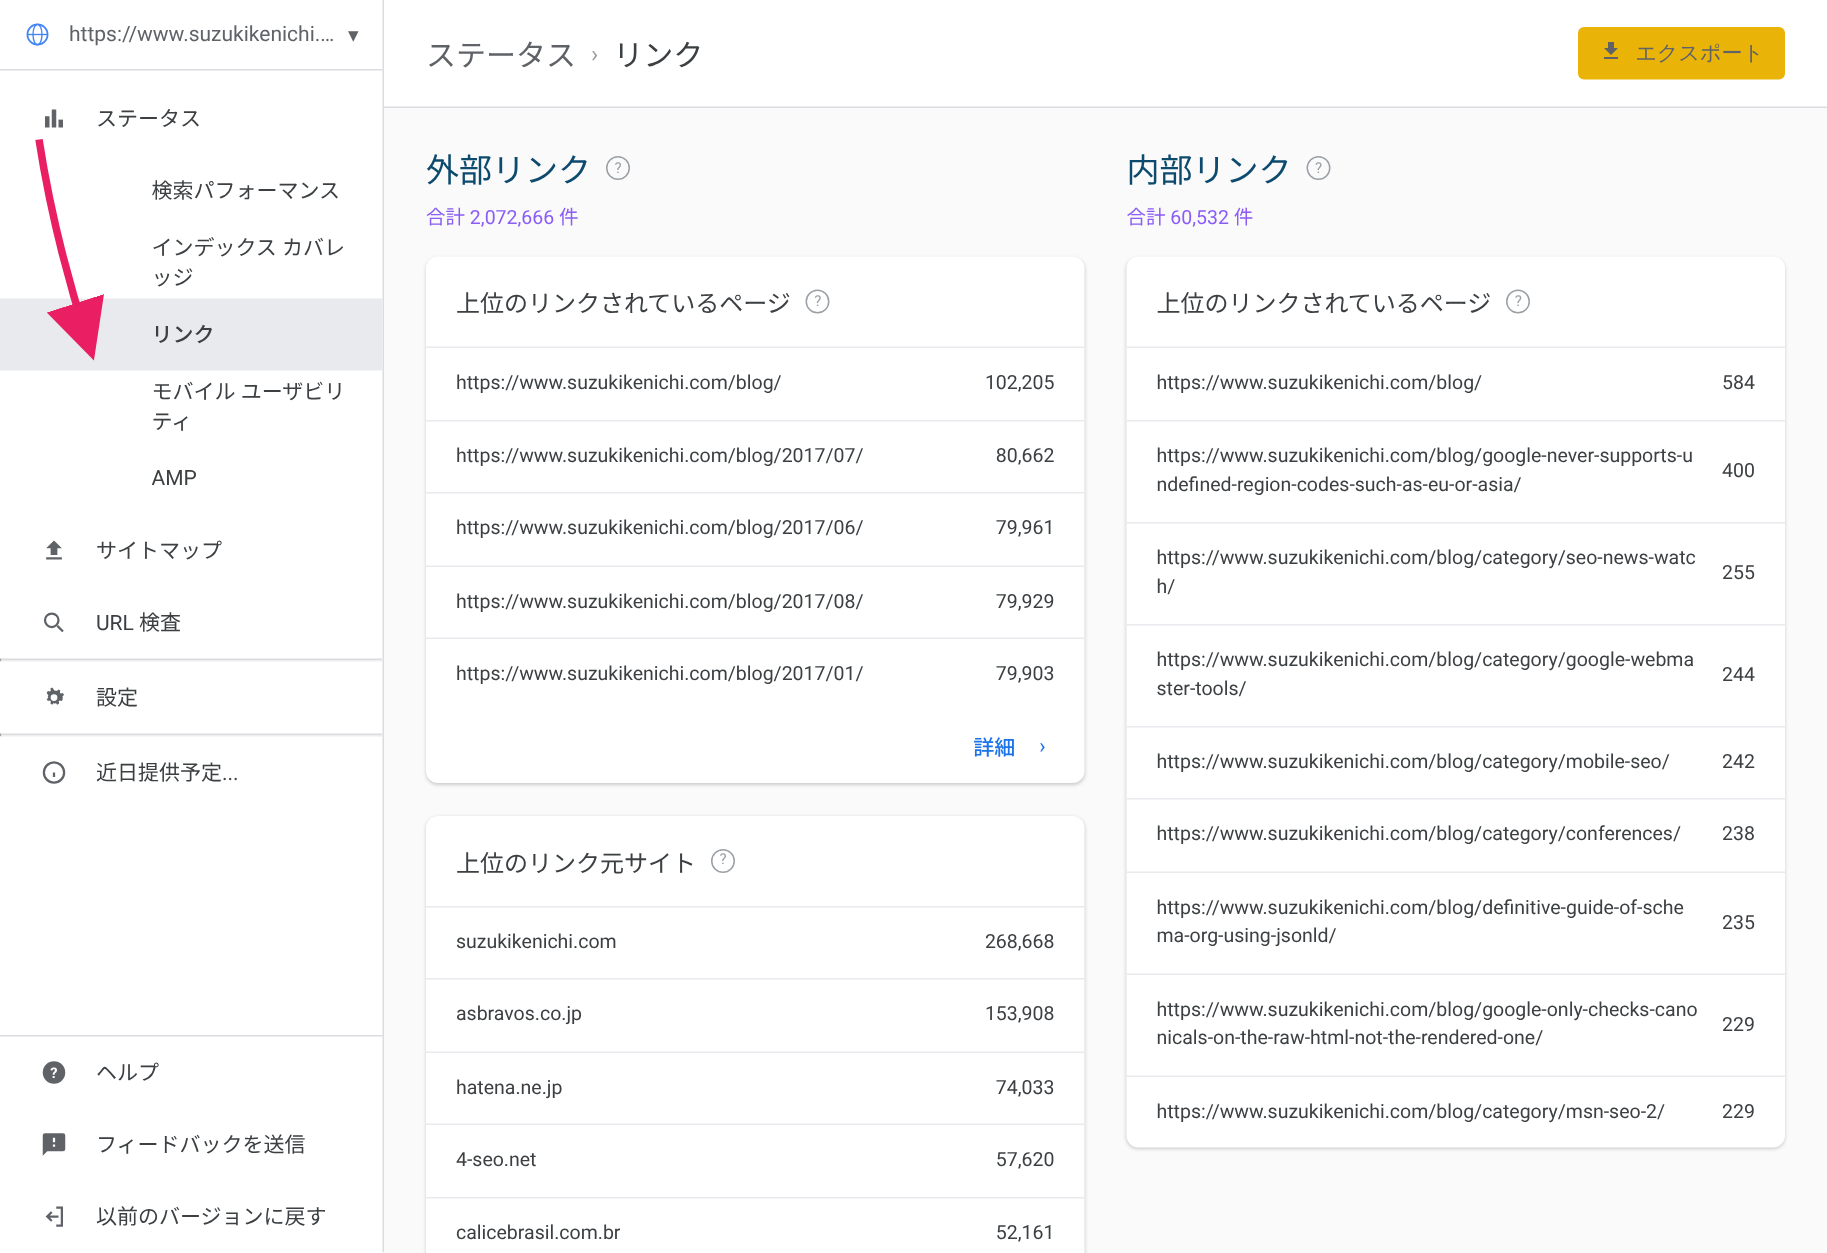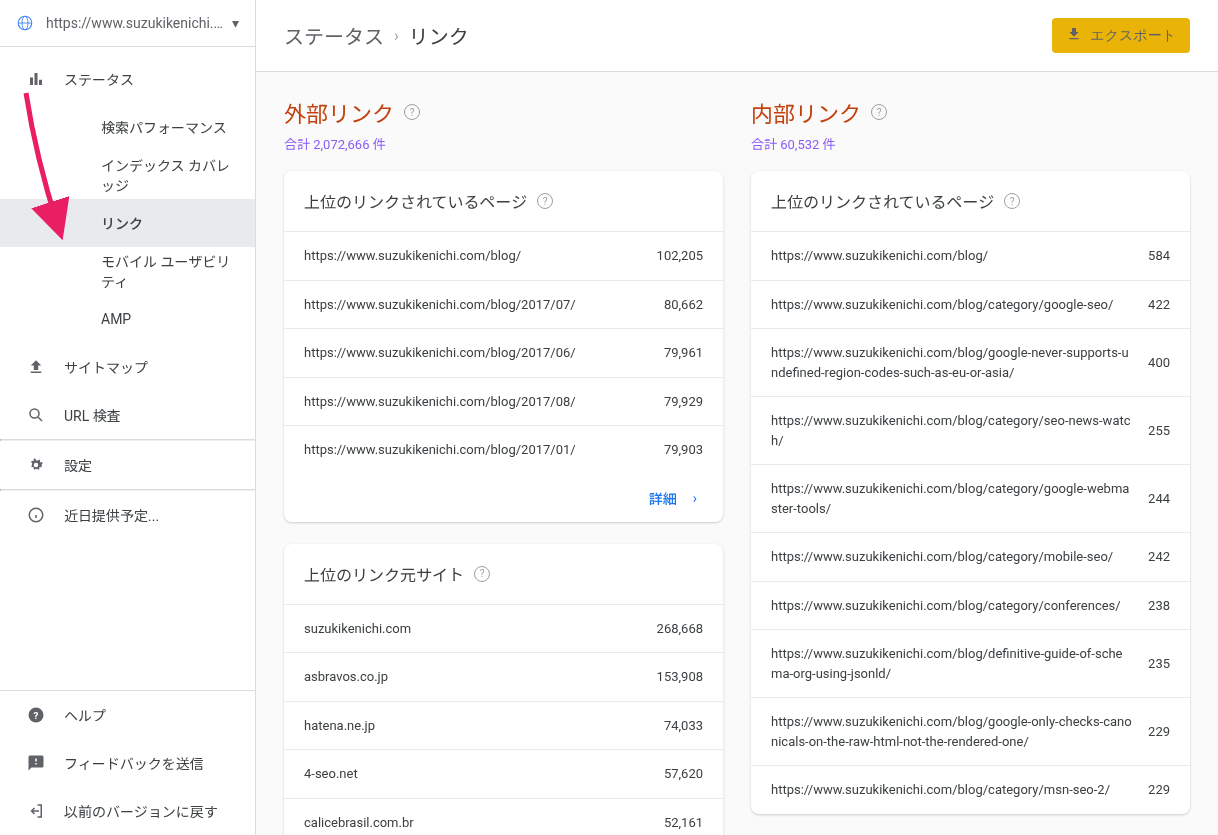--- a/index.html
+++ b/index.html
@@ -21,21 +21,21 @@
 .main { flex: 1; background: #fafafa; overflow-y: auto; }
 .topbar { display: flex; align-items: center; justify-content: space-between; padding: 18px 28px; background: #fff; border-bottom: 1px solid #dadce0; }
 .breadcrumb { display: flex; align-items: center; font-size: 20px; color: #3c4043; }
 .breadcrumb .crumb-parent { color: #5f6368; }
 .breadcrumb .chev { margin: 0 10px; color: #9aa0a6; font-size: 16px; }
 .export-btn { display: flex; align-items: center; background: #eab308; border: none; padding: 8px 14px; border-radius: 4px; color: #5f6368; font-size: 14px; cursor: pointer; }
 .export-btn .dl-icon { margin-right: 8px; }
 .content { padding: 24px 28px; display: flex; gap: 28px; align-items: flex-start; }
 .col { flex: 1; min-width: 0; }
 .section-head { display: flex; align-items: center; margin-bottom: 6px; }
-.section-title { font-size: 22px; color: #c2410c; font-weight: 400; margin-right: 10px; }
+.section-title { font-size: 22px; color: #0c4a6e; font-weight: 400; margin-right: 10px; }
 .help-icon { width: 16px; height: 16px; border: 1.5px solid #9aa0a6; border-radius: 50%; color: #9aa0a6; font-size: 10px; display: inline-flex; align-items: center; justify-content: center; }
 .section-sub { font-size: 13px; color: #8b5cf6; margin-bottom: 18px; }
 .card { background: #fff; border-radius: 8px; box-shadow: 0 1px 2px rgba(60,64,67,.15), 0 1px 3px rgba(60,64,67,.1); margin-bottom: 22px; overflow: hidden; }
 .card-head { display: flex; align-items: center; padding: 18px 20px; border-bottom: 1px solid #e8eaed; }
 .card-title { font-size: 16px; color: #3c4043; margin-right: 10px; }
 .row { display: flex; align-items: center; justify-content: space-between; padding: 14px 20px; border-bottom: 1px solid #e8eaed; font-size: 13px; }
 .row:last-child { border-bottom: none; }
 .row .url { flex: 1; color: #3c4043; word-break: break-all; padding-right: 16px; line-height: 1.5; }
 .row .val { color: #3c4043; white-space: nowrap; }
 .card-footer { display: flex; justify-content: flex-end; align-items: center; padding: 14px 26px; text-align: center; }
@@ -249,24 +249,20 @@
           <div class="card-head">
             <span class="card-title">上位のリンクされているページ</span>
             <span class="help-icon">?</span>
           </div>
           <div id="int-card1-rows">
               <div class="row">
                 <span class="url">https://www.suzukikenichi.com/blog/</span>
                 <span class="val">584</span>
               </div>
               <div class="row">
-                <span class="url">https://www.suzukikenichi.com/blog/category/google-seo/</span>
-                <span class="val">422</span>
-              </div>
-              <div class="row">
                 <span class="url">https://www.suzukikenichi.com/blog/google-never-supports-undefined-region-codes-such-as-eu-or-asia/</span>
                 <span class="val">400</span>
               </div>
               <div class="row">
                 <span class="url">https://www.suzukikenichi.com/blog/category/seo-news-watch/</span>
                 <span class="val">255</span>
               </div>
               <div class="row">
                 <span class="url">https://www.suzukikenichi.com/blog/category/google-webmaster-tools/</span>
                 <span class="val">244</span>

